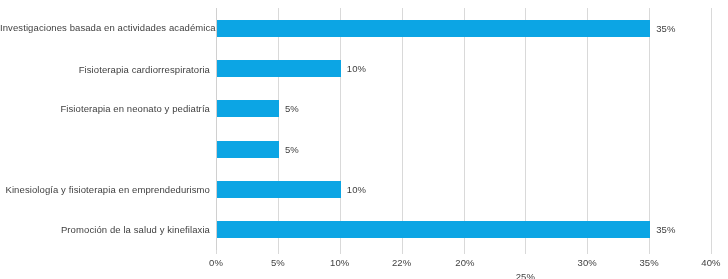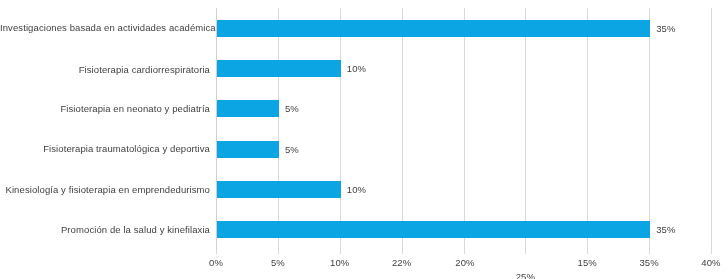--- a/index.html
+++ b/index.html
@@ -104,21 +104,20 @@
 </style>
 </head>
 <body>
 
 <div id="chart-root">
 
   <div id="category-axis">
       <div class="cat-label" style="top: 14.1667px;">Investigaciones basada en actividades académicas</div>
       <div class="cat-label" style="top: 56px;">Fisioterapia cardiorrespiratoria</div>
       <div class="cat-label" style="top: 94.8333px;">Fisioterapia en neonato y pediatría</div>
-      <div class="cat-label" style="top: 135.167px;">Fisioterapia traumatológica y deportiva</div>
       <div class="cat-label" style="top: 175.5px;">Kinesiología y fisioterapia en emprendedurismo</div>
       <div class="cat-label" style="top: 215.833px;">Promoción de la salud y kinefilaxia</div>
     </div>
 
   <div id="plot-area">
       <div class="gridline axis-zero" style="left: 0px;"></div>
       <div class="gridline" style="left: 61.875px;"></div>
       <div class="gridline" style="left: 123.75px;"></div>
       <div class="gridline" style="left: 185.625px;"></div>
       <div class="gridline" style="left: 247.5px;"></div>
@@ -147,20 +146,20 @@
       <div class="tick-label" style="left: 61.875px;">5%</div>
       <div class="tick-mark" style="left: 123.75px;"></div>
       <div class="tick-label" style="left: 123.75px;">10%</div>
       <div class="tick-mark" style="left: 185.625px;"></div>
       <div class="tick-label" style="left: 185.625px;">22%</div>
       <div class="tick-mark" style="left: 247.5px;"></div>
       <div class="tick-label" style="left: 249px;">20%</div>
       <div class="tick-mark" style="left: 309.375px;"></div>
       <div class="tick-label" style="left: 309.375px; margin-top: 14px;">25%</div>
       <div class="tick-mark" style="left: 371.25px;"></div>
-      <div class="tick-label" style="left: 371.25px;">15%</div>
+      <div class="tick-label" style="left: 371.25px;">30%</div>
       <div class="tick-mark" style="left: 433.125px;"></div>
       <div class="tick-label" style="left: 433.125px;">35%</div>
       <div class="tick-mark" style="left: 495px;"></div>
       <div class="tick-label" style="left: 495px;">40%</div>
     </div>
 
 </div>
 
 </body></html>

